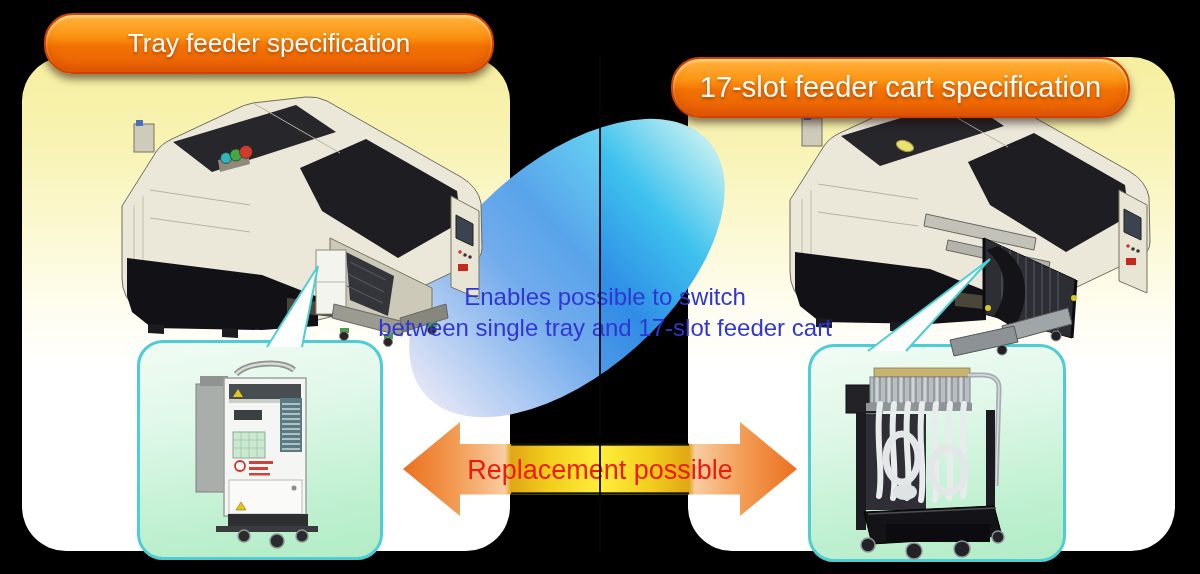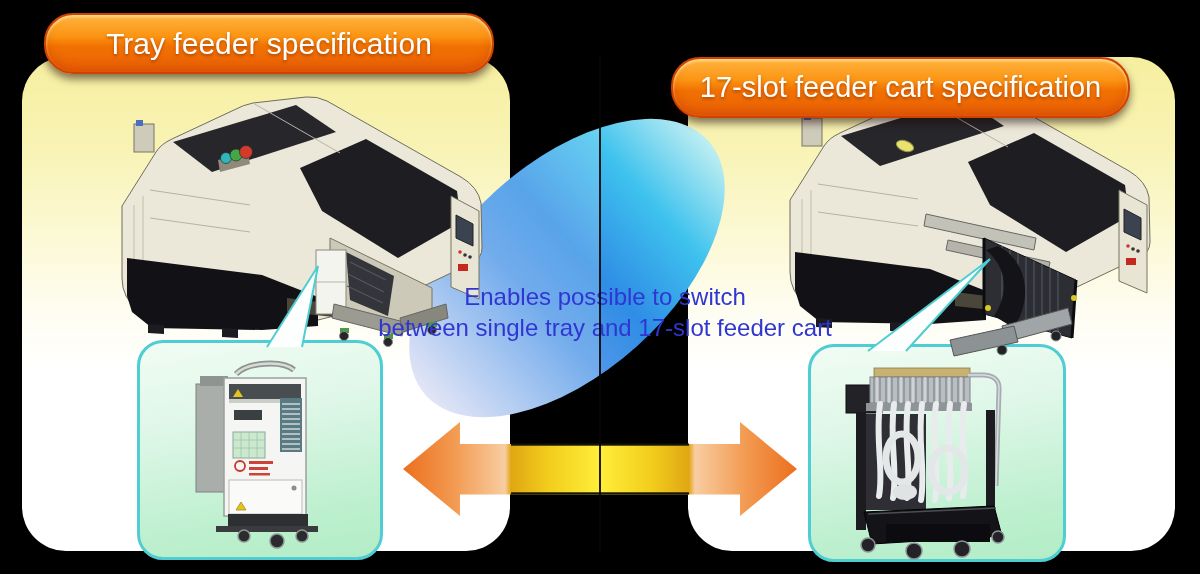--- a/index.html
+++ b/index.html
@@ -7,21 +7,21 @@
          font-family:"Liberation Sans",sans-serif;}
   .panel{position:absolute;top:57px;height:494px;border-radius:44px;z-index:1;
          background:linear-gradient(180deg,#f6efa0 0%,#f8f3b4 18%,#fcf9d8 38%,#fefdf2 52%,#ffffff 64%,#ffffff 100%);}
   .panel-left{left:22px;width:488px;}
   .panel-right{left:688px;width:487px;}
   .pill{position:absolute;top:13px;height:57px;border-radius:29px;border:2px solid #cf4202;
         display:flex;align-items:center;justify-content:center;color:#fff;z-index:6;
         background:linear-gradient(180deg,#ffb440 0%,#fb9312 38%,#f17102 55%,#ea6106 100%);
         box-shadow:0 5px 9px rgba(30,8,0,0.55), inset 0 2px 3px rgba(255,225,150,0.95), inset 0 -5px 10px rgba(190,50,0,0.35);
         text-shadow:0 2px 3px rgba(140,50,0,0.6);}
-  .pill-left{left:44px;width:446px;font-size:30px;}
+  .pill-left{left:44px;width:446px;font-size:26px;}
   .pill-right{left:671px;width:455px;font-size:29px;margin-top:44px;}
   .callout{position:absolute;border:3px solid #4ecdd2;border-radius:26px;z-index:2;
         background:linear-gradient(170deg,#f1fcf4 0%,#dff7e8 35%,#bff0d0 75%,#b2edc6 100%);}
   .callout-left{left:137px;top:340px;width:240px;height:214px;}
   .callout-right{left:808px;top:344px;width:252px;height:212px;}
   .overlay{position:absolute;left:0;top:0;z-index:3;pointer-events:none;}
   .center-message{position:absolute;left:340px;top:281px;width:530px;text-align:center;
         font-size:24px;line-height:31px;color:#3036d2;z-index:4;}
   .arrow-label{position:absolute;left:450px;top:455px;width:300px;text-align:center;
         font-size:27px;color:#ee1b0b;z-index:4;}
@@ -204,19 +204,20 @@
       <rect x="511" y="443.5" width="178" height="2.2" fill="#141410"></rect>
       <rect x="511" y="492.3" width="178" height="2.2" fill="#141410"></rect>
     </g>
   </svg>
 
   <div class="center-message">
     <span style="display:block">Enables possible to switch</span>
     <span style="display:block">between single tray and 17-slot feeder cart</span>
   </div>
 
+  <div class="arrow-label">Replacement possible</div>
 
   <div class="seam"></div>
 
   <div class="pill pill-left">Tray feeder specification</div>
   <div class="pill pill-right">17-slot feeder cart specification</div>
 
 </div>
 
 </body></html>

